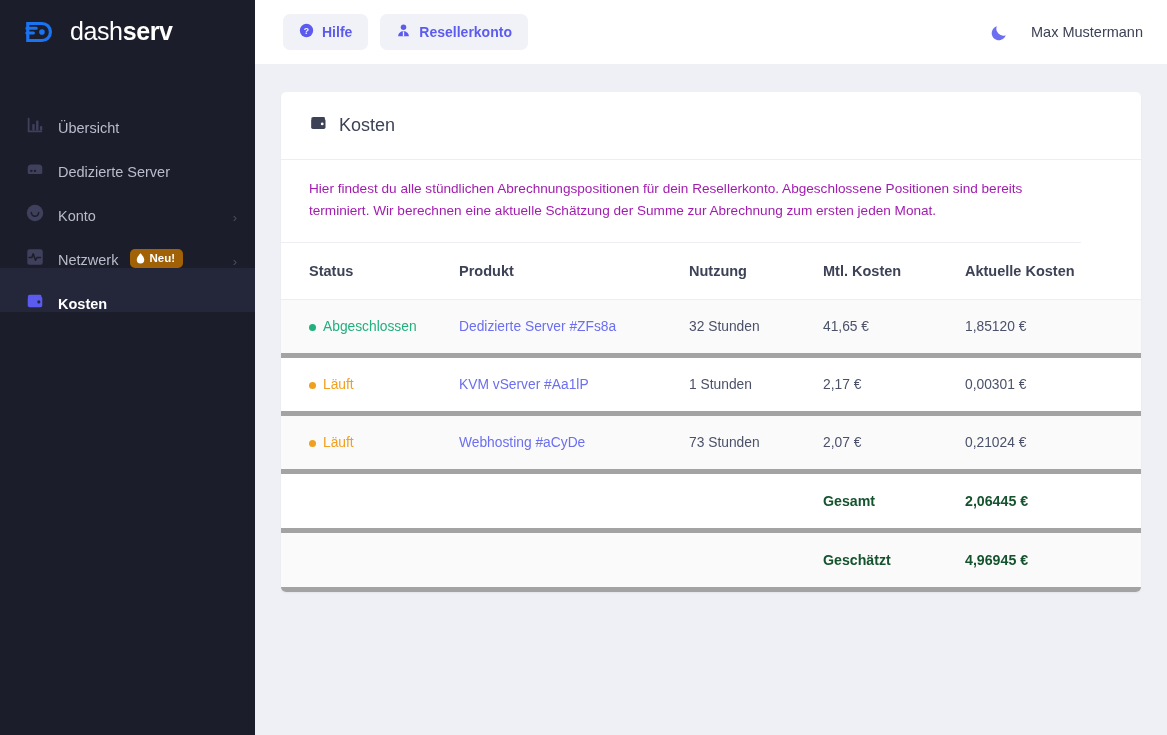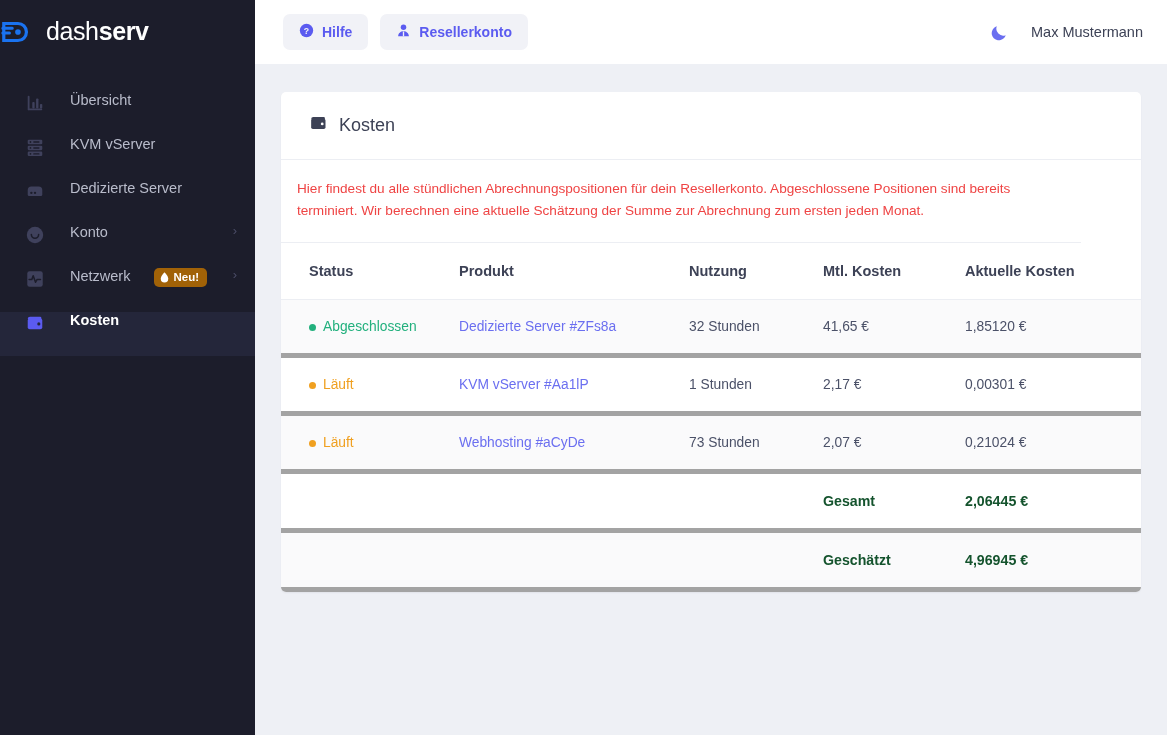--- a/index.html
+++ b/index.html
@@ -13,35 +13,35 @@
 
   
   .sidebar {
     width: 255px; flex: 0 0 255px;
     background: #1c1d2b;
     display: flex; flex-direction: column;
   }
   .brand {
     height: 64px; flex: 0 0 64px;
     display: flex; align-items: center;
-    gap: 12px;
+    padding-left: 24px; gap: 12px;
     border-bottom: 1px solid #23243400;
   }
   .brand-logo { width: 34px; height: 34px; flex: 0 0 34px; }
   .brand-text {
     font-size: 25px; color: #ffffff; letter-spacing: -0.4px;
   }
   .brand-text b { font-weight: 700; }
   .brand-text span.light { font-weight: 400; }
 
   .nav { padding-top: 28px; }
   .nav-item {
-    display: flex; align-items: flex-start;
+    display: flex; align-items: flex-end;
     height: 44px; padding-left: 24px; padding-right: 18px;
-    gap: 24px; cursor: pointer; position: relative;
+    gap: 12px; cursor: pointer; position: relative;
   }
   .nav-item .ico {
     width: 22px; height: 22px; flex: 0 0 22px;
     display: flex; align-items: center; justify-content: center;
     color: #3f415c;
   }
   .nav-item .label {
     font-size: 14.5px; color: #b9bccb; white-space: nowrap;
   }
   .nav-item.active { background: #24263a; }
@@ -86,23 +86,23 @@
     background: #ffffff; border-radius: 5px;
     box-shadow: 0 1px 2px rgba(28,32,64,.06);
     overflow: hidden;
   }
   .card-head {
     display: flex; align-items: center; gap: 11px;
     padding: 22px 28px; border-bottom: 1px solid #eceef3;
   }
   .card-head .title { font-size: 18px; color: #3d4256; }
   .card-desc {
-    padding: 18px 28px 20px 16px;
+    padding: 18px 28px 20px 28px;
     border-bottom: 1px solid #eceef3;
-    font-size: 13.6px; line-height: 1.62; color: #ef4444;
+    font-size: 13.6px; line-height: 1.62; color: #a21caf;
     max-width: 800px;
   }
 
   table { width: 100%; border-collapse: collapse; }
   thead th {
     text-align: left; font-size: 14.5px; font-weight: 700; color: #3d4256;
     padding: 20px 10px 20px 0; border-bottom: 1px solid #eceef3;
     white-space: nowrap;
   }
   tbody td {
@@ -152,36 +152,20 @@
               <rect x="3" y="17" width="16" height="2" rx="1"></rect>
             <rect x="8" y="10" width="2.6" height="7" rx="1"></rect>
               <rect x="12.2" y="6" width="2.6" height="11" rx="1"></rect>
               <rect x="16.4" y="12" width="2.6" height="5" rx="1"></rect>
           </svg>
         </span>
         <span class="label">Übersicht</span>
       </div>
 
 
-      <div class="nav-item">
-        <span class="ico">
-          <svg viewBox="0 0 22 22" width="20" height="20" fill="currentColor">
-            <rect x="3" y="3" width="16" height="5" rx="1.2"></rect>
-              <rect x="3" y="9.5" width="16" height="5" rx="1.2"></rect>
-              <rect x="3" y="16" width="16" height="5" rx="1.2"></rect>
-            <circle cx="6" cy="5.5" r="1" fill="#1c1d2b"></circle>
-              <rect x="9" y="4.8" width="7" height="1.5" rx=".7" fill="#1c1d2b"></rect>
-            <circle cx="6" cy="12" r="1" fill="#1c1d2b"></circle>
-              <rect x="9" y="11.3" width="7" height="1.5" rx=".7" fill="#1c1d2b"></rect>
-            <circle cx="6" cy="18.5" r="1" fill="#1c1d2b"></circle>
-              <rect x="9" y="17.8" width="7" height="1.5" rx=".7" fill="#1c1d2b"></rect>
-          </svg>
-        </span>
-        <span class="label">KVM vServer</span>
-      </div>
 
       <div class="nav-item">
         <span class="ico">
           <svg viewBox="0 0 22 22" width="20" height="20" fill="currentColor">
             <path d="M3 10a4 4 0 0 1 4-4h8a4 4 0 0 1 4 4v5a1.5 1.5 0 0 1-1.5 1.5h-13A1.5 1.5 0 0 1 3 15z"></path>
             <circle cx="7" cy="13" r="1.3" fill="#1c1d2b"></circle>
               <circle cx="11" cy="13" r="1.3" fill="#1c1d2b"></circle>
           </svg>
         </span>
         <span class="label">Dedizierte Server</span>

